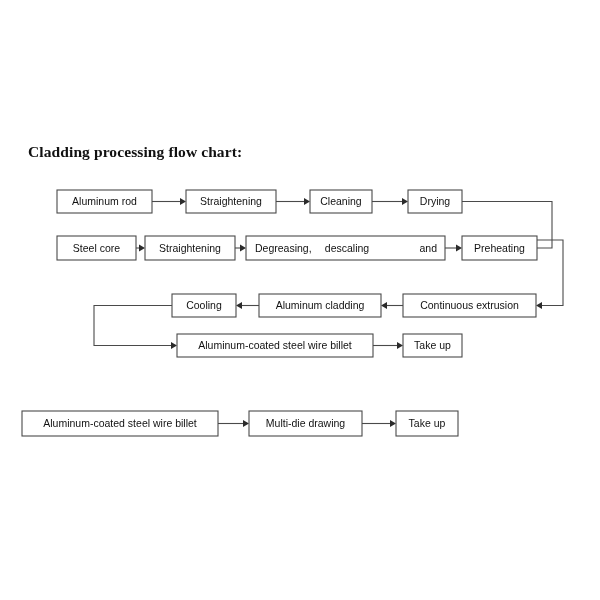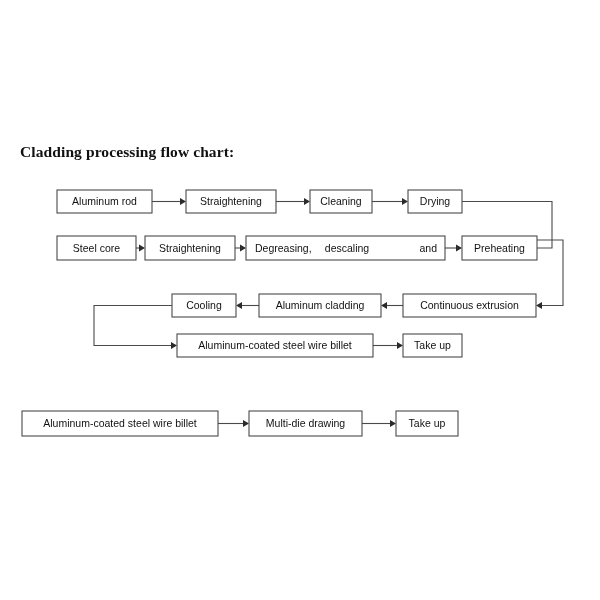--- a/index.html
+++ b/index.html
@@ -10,21 +10,21 @@
   #page {
     position: relative;
     width: 600px;
     height: 600px;
     background: #ffffff;
     overflow: hidden;
     font-family: "Liberation Sans", sans-serif;
   }
   #chart-title {
     position: absolute;
-    left: 20px;
+    left: 28px;
     top: 143px;
     font-family: "Liberation Serif", serif;
     font-weight: bold;
     font-size: 15.5px;
     color: #111111;
     letter-spacing: 0.1px;
     white-space: nowrap;
   }
   svg#flow {
     position: absolute;

